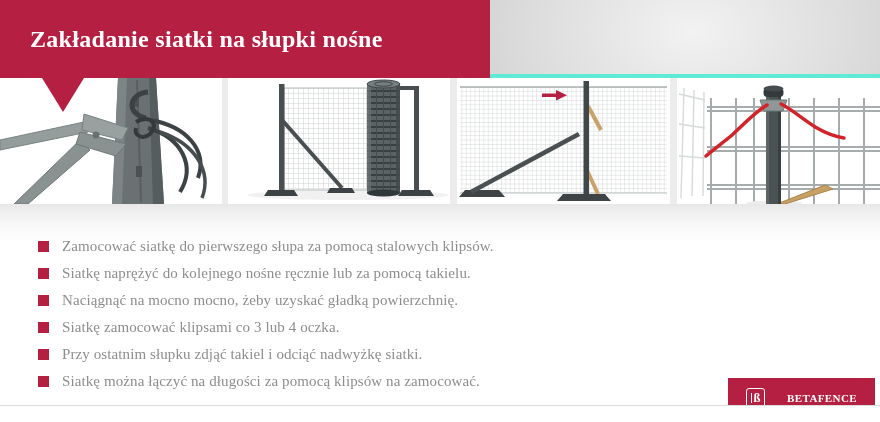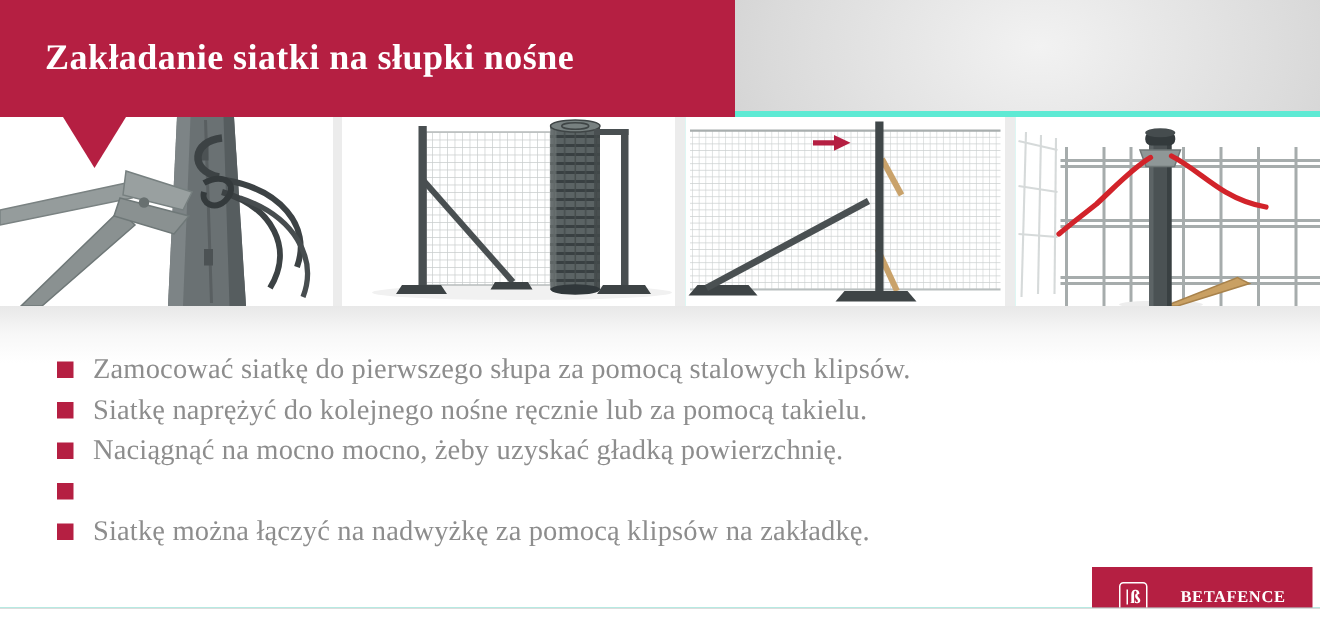--- a/index.html
+++ b/index.html
@@ -27,21 +27,21 @@
   .photos { position:absolute; left:0; top:78px; height:126px; display:flex; z-index:2; }
   .photo { background:#ffffff; height:126px; flex:none; }
   .gap { background:#ececec; height:126px; flex:none; }
   .g6 { width:6px; } .g7 { width:7px; }
   
   .content {
     position:absolute; left:0; top:204px; right:0; bottom:0;
     background:linear-gradient(to bottom, #e8e8e8 0px, #f7f7f7 18px, #ffffff 38px);
   }
   ul.bullets { list-style:none; margin:0; padding:0; position:absolute; top:29px; left:38px; }
-  ul.bullets li { display:flex; align-items:center; height:27px; color:#8d8d8d; font-size:19px; letter-spacing:0.1px; white-space:nowrap;text-align:center; }
+  ul.bullets li { display:flex; align-items:center; height:27px; color:#8d8d8d; font-size:15px; letter-spacing:0.1px; white-space:nowrap;text-align:center; }
   .sq { width:11px; height:11px; background:#b51f42; margin-right:13px; flex:none; }
   
   .logo {
     position:absolute; left:728px; top:378px; width:147px; height:40px; background:#b51f42;
     display:flex; align-items:center; justify-content:center; gap:6px; color:#ffffff; z-index:5;
   }
   .logo .mark {
     width:19px; height:21px; border:1.6px solid #ffffff; border-radius:3px; box-sizing:border-box;
     display:flex; align-items:center; justify-content:center; gap:1.5px;
     font-size:12.5px; font-weight:bold; line-height:1;
@@ -191,24 +191,29 @@
       <li>
           <span class="sq"></span>
           <span>Siatkę naprężyć do kolejnego nośne ręcznie lub za pomocą takielu.</span>
         </li>
       <li>
           <span class="sq"></span>
           <span>Naciągnąć na mocno mocno, żeby uzyskać gładką powierzchnię.</span>
         </li>
       <li>
           <span class="sq"></span>
-        </li>
-      <li>
-          <span class="sq"></span>
-          <span>Siatkę można łączyć na nadwyżkę za pomocą klipsów na zakładkę.</span>
+          <span>Siatkę zamocować klipsami co 3 lub 4 oczka.</span>
+        </li>
+      <li>
+          <span class="sq"></span>
+          <span>Przy ostatnim słupku zdjąć takiel i odciąć nadwyżkę siatki.</span>
+        </li>
+      <li>
+          <span class="sq"></span>
+          <span>Siatkę można łączyć na długości za pomocą klipsów na zamocować.</span>
         </li>
     </ul>
   </div>
 
   <div class="logo">
     <span class="mark">
       <span class="markbar"></span>
       <span>ß</span>
     </span>
     <span class="brand">BETAFENCE</span>

